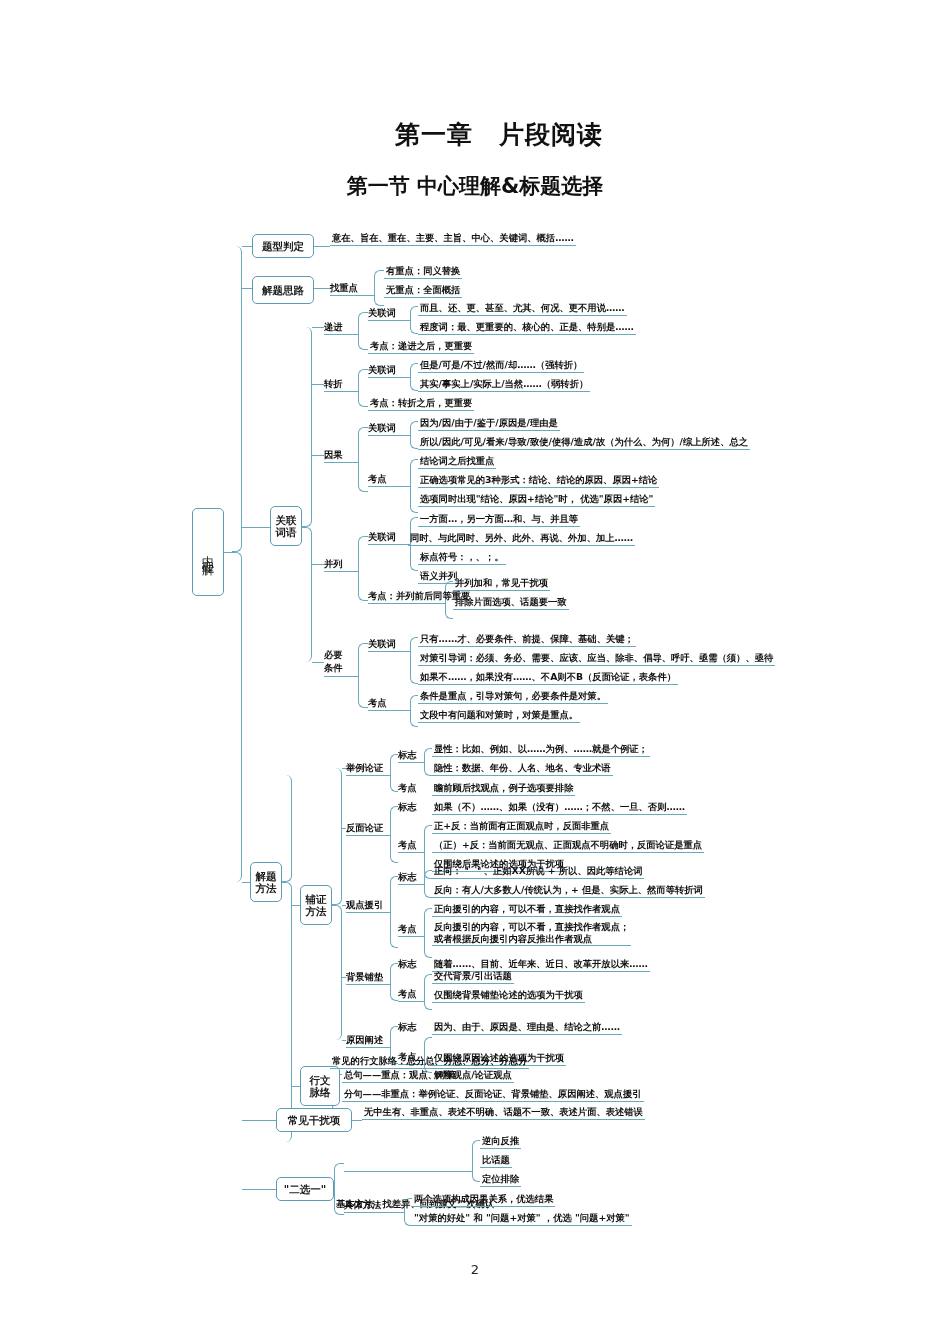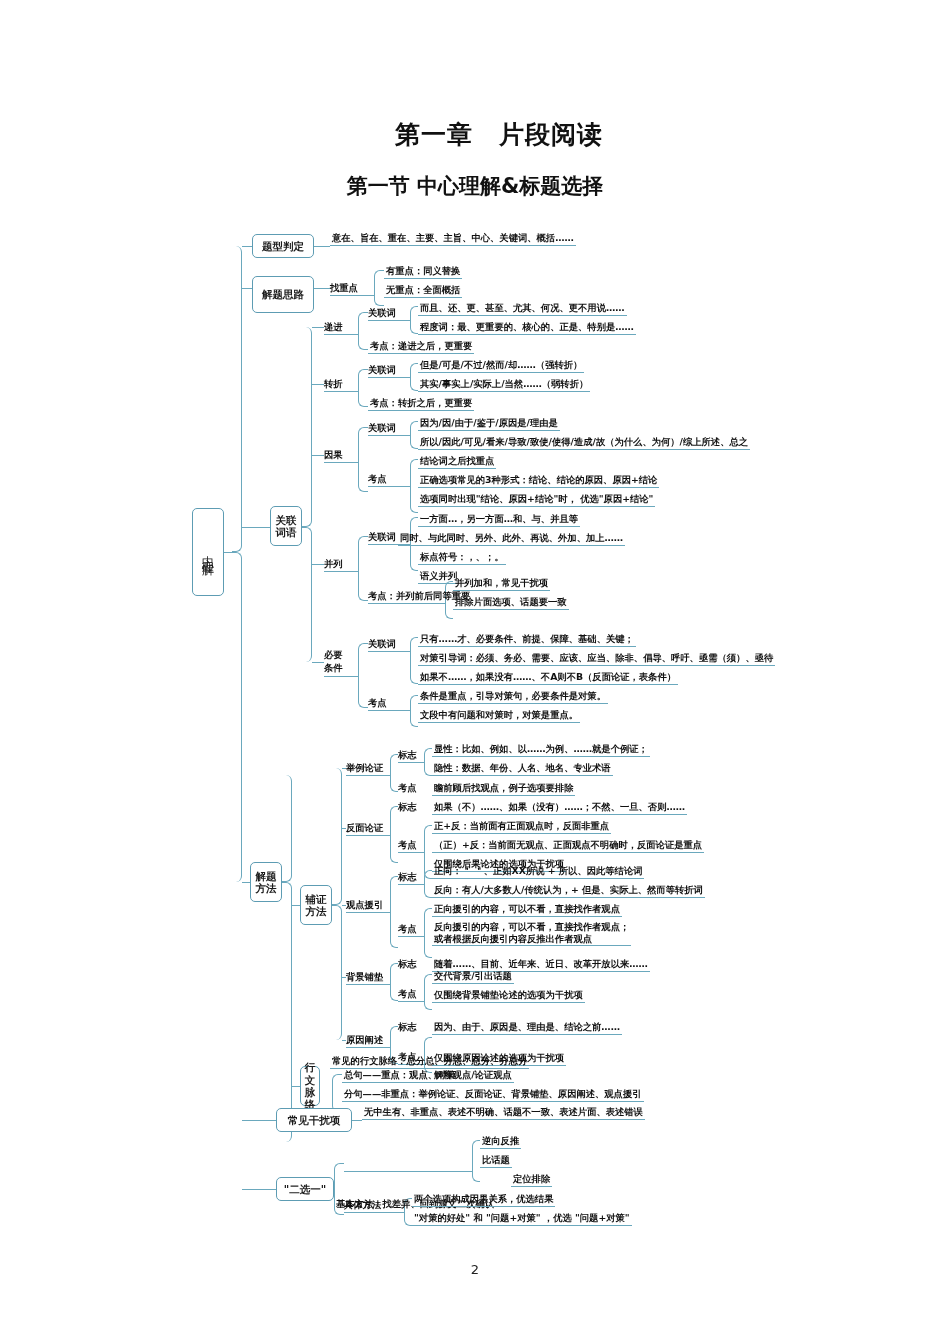--- a/index.html
+++ b/index.html
@@ -80,21 +80,21 @@
 
   <div class="brk r" style="left:232px;top:246px;width:10px;height:306px;border-top:none;"></div>
   <div class="brk r" style="left:232px;top:552px;width:10px;height:330px;border-bottom:none;"></div>
 
   <div class="hl" style="left:242px;top:246px;width:10px;"></div>
   <div class="node" style="left:252px;top:234px;width:62px;height:24px;">题型判定</div>
   <div class="hl" style="left:314px;top:246px;width:16px;"></div>
   <div class="leaf" style="left:330px;top:231px;">意在、旨在、重在、主要、主旨、中心、关键词、概括……</div>
 
   <div class="hl" style="left:242px;top:288px;width:10px;"></div>
-  <div class="node" style="left:252px;top:276px;width:62px;height:37px;">解题思路</div>
+  <div class="node" style="left:252px;top:276px;width:62px;height:28px;">解题思路</div>
   <div class="hl" style="left:314px;top:288px;width:16px;"></div>
   <div class="lbl" style="left:330px;top:281px;">找重点</div>
   <div class="hl" style="left:330px;top:295px;width:44px;"></div>
   <div class="brk" style="left:374px;top:270px;width:10px;height:36px;"></div>
   <div class="leaf" style="left:384px;top:264px;">有重点：同义替换</div>
   <div class="leaf" style="left:384px;top:283px;">无重点：全面概括</div>
 
   <div class="hl" style="left:242px;top:527px;width:28px;"></div>
   <div class="node two" style="left:270px;top:506px;width:32px;height:40px;">关联
 词语</div>
@@ -141,21 +141,21 @@
   <div class="leaf" style="left:418px;top:492px;">选项同时出现"结论、原因+结论"时， 优选"原因+结论"</div>
 
   <div class="hl" style="left:312px;top:564px;width:12px;"></div>
   <div class="lbl" style="left:324px;top:557px;">并列</div>
   <div class="hl" style="left:324px;top:571px;width:34px;"></div>
   <div class="brk" style="left:358px;top:536px;width:10px;height:65px;"></div>
   <div class="lbl" style="left:368px;top:530px;">关联词</div>
   <div class="hl" style="left:368px;top:544px;width:42px;"></div>
   <div class="brk" style="left:410px;top:517px;width:8px;height:54px;"></div>
   <div class="leaf" style="left:418px;top:512px;">一方面…，另一方面…和、与、并且等</div>
-  <div class="leaf" style="left:398px;top:531px;">同时、与此同时、另外、此外、再说、外加、加上……</div>
+  <div class="leaf" style="left:408px;top:531px;">同时、与此同时、另外、此外、再说、外加、加上……</div>
   <div class="leaf" style="left:418px;top:550px;">标点符号：，、；。</div>
   <div class="leaf" style="left:418px;top:569px;">语义并列</div>
   <div class="lbl" style="left:368px;top:589px;">考点：并列前后同等重要</div>
   <div class="hl" style="left:368px;top:603px;width:77px;"></div>
   <div class="brk" style="left:445px;top:581px;width:8px;height:38px;"></div>
   <div class="leaf" style="left:453px;top:576px;">并列加和，常见干扰项</div>
   <div class="leaf" style="left:453px;top:595px;">排除片面选项、话题要一致</div>
 
   <div class="hl" style="left:312px;top:662px;width:12px;"></div>
   <div class="lbl two" style="left:324px;top:648px;white-space:pre-line;">必要
@@ -246,41 +246,41 @@
   <div class="brk" style="left:390px;top:1026px;width:8px;height:38px;"></div>
   <div class="lbl" style="left:398px;top:1020px;">标志</div>
   <div class="leaf" style="left:432px;top:1020px;">因为、由于、原因是、理由是、结论之前……</div>
   <div class="lbl" style="left:398px;top:1050px;">考点</div>
   <div class="hl" style="left:398px;top:1064px;width:26px;"></div>
   <div class="brk" style="left:424px;top:1037px;width:8px;height:36px;"></div>
   <div class="leaf" style="left:432px;top:1068px;">解释观点/论证观点</div>
   <div class="leaf" style="left:432px;top:1051px;">仅围绕原因论述的选项为干扰项</div>
 
   <div class="hl" style="left:292px;top:1086px;width:8px;"></div>
-  <div class="node two" style="left:300px;top:1066px;width:20px;height:40px;">行文
+  <div class="node two" style="left:300px;top:1066px;width:40px;height:40px;">行文
 脉络</div>
   <div class="brk" style="left:332px;top:1074px;width:10px;height:38px;"></div>
   <div class="leaf" style="left:330px;top:1074px;top:1074px;transform:translateY(-20px);">常见的行文脉络：总分总、分总、总分、分总分</div>
   <div class="leaf" style="left:342px;top:1068px;">总句——重点：观点、对策</div>
   <div class="leaf" style="left:342px;top:1087px;">分句——非重点：举例论证、反面论证、背景铺垫、原因阐述、观点援引</div>
 
   <div class="hl" style="left:242px;top:1120px;width:34px;"></div>
   <div class="node" style="left:276px;top:1108px;width:76px;height:24px;">常见干扰项</div>
   <div class="hl" style="left:352px;top:1120px;width:10px;"></div>
   <div class="leaf" style="left:362px;top:1105px;">无中生有、非重点、表述不明确、话题不一致、表述片面、表述错误</div>
 
   <div class="hl" style="left:242px;top:1189px;width:34px;"></div>
   <div class="node" style="left:276px;top:1177px;width:58px;height:24px;">"二选一"</div>
   <div class="brk" style="left:334px;top:1163px;width:10px;height:52px;"></div>
   <div class="lbl" style="left:336px;top:1157px;margin-top:40px;">基本方法：找差异、回到源文二次确认</div>
   <div class="hl" style="left:344px;top:1171px;width:128px;"></div>
   <div class="brk" style="left:472px;top:1140px;width:8px;height:42px;"></div>
   <div class="leaf" style="left:480px;top:1134px;">逆向反推</div>
   <div class="leaf" style="left:480px;top:1153px;">比话题</div>
-  <div class="leaf" style="left:480px;top:1172px;margin-left:31px;">定位排除</div>
+  <div class="leaf" style="left:480px;top:1172px;">定位排除</div>
   <div class="lbl" style="left:344px;top:1198px;">具体方法</div>
   <div class="hl" style="left:344px;top:1212px;width:60px;"></div>
   <div class="brk" style="left:404px;top:1198px;width:8px;height:28px;"></div>
   <div class="leaf" style="left:412px;top:1192px;">两个选项构成因果关系，优选结果</div>
   <div class="leaf" style="left:412px;top:1211px;">"对策的好处" 和 "问题+对策" ，优选 "问题+对策"</div>
 
 </div>
 
 <div class="pagenum">2</div>
 

